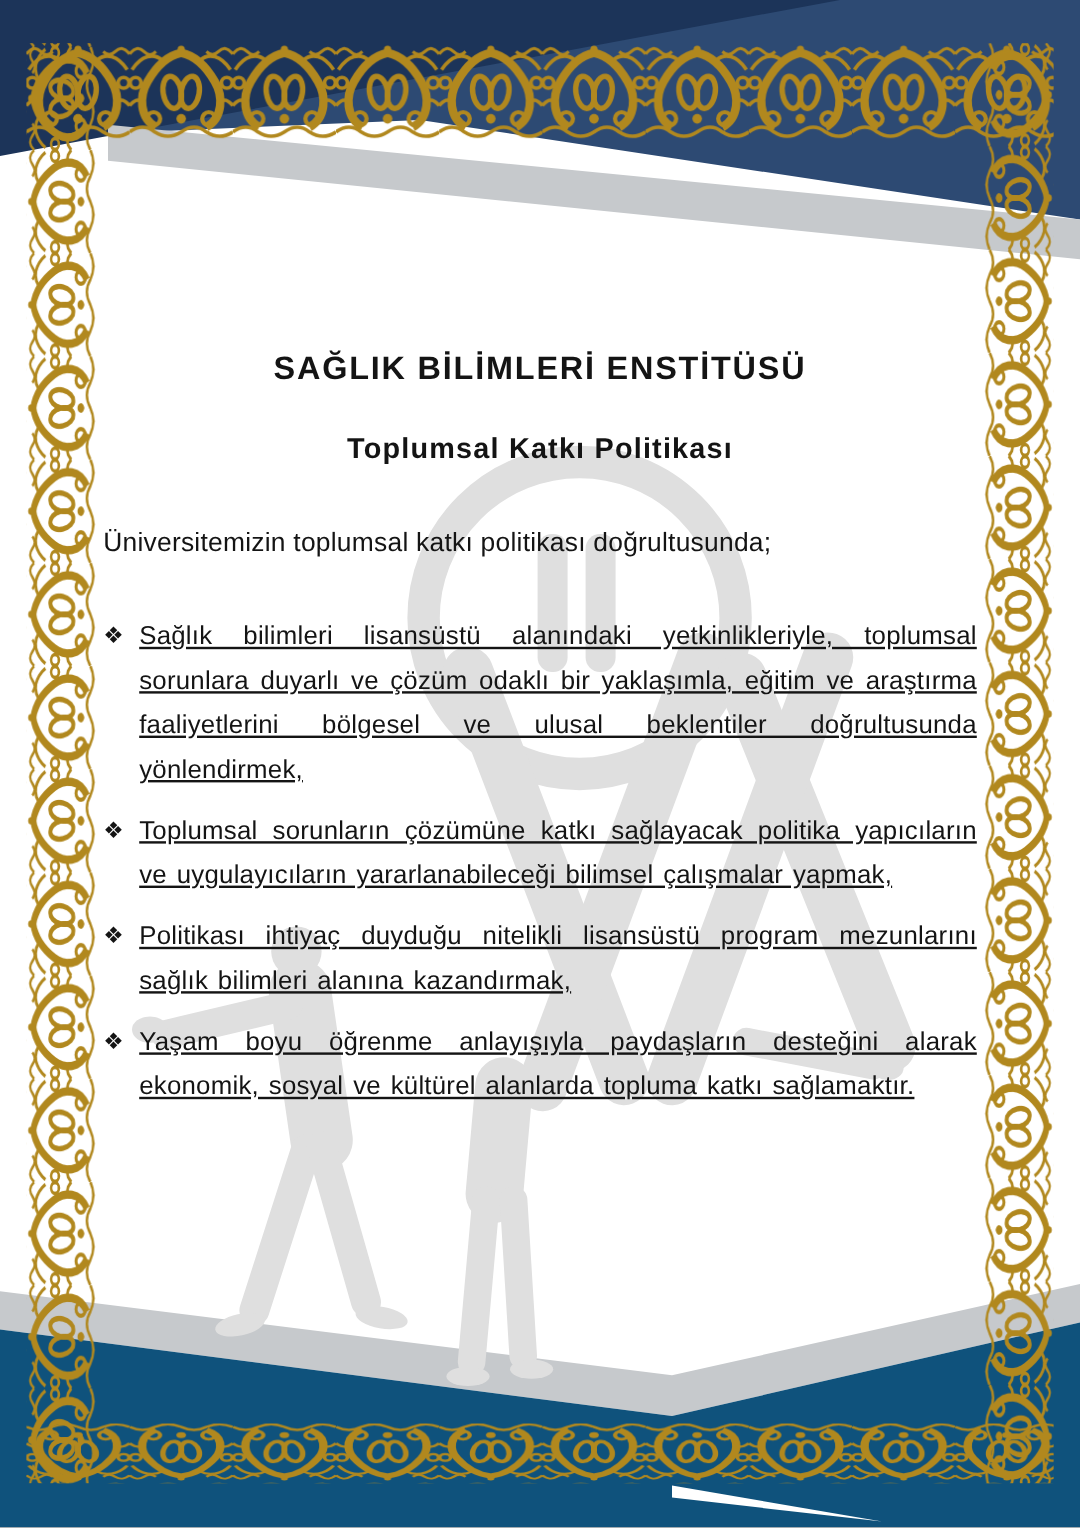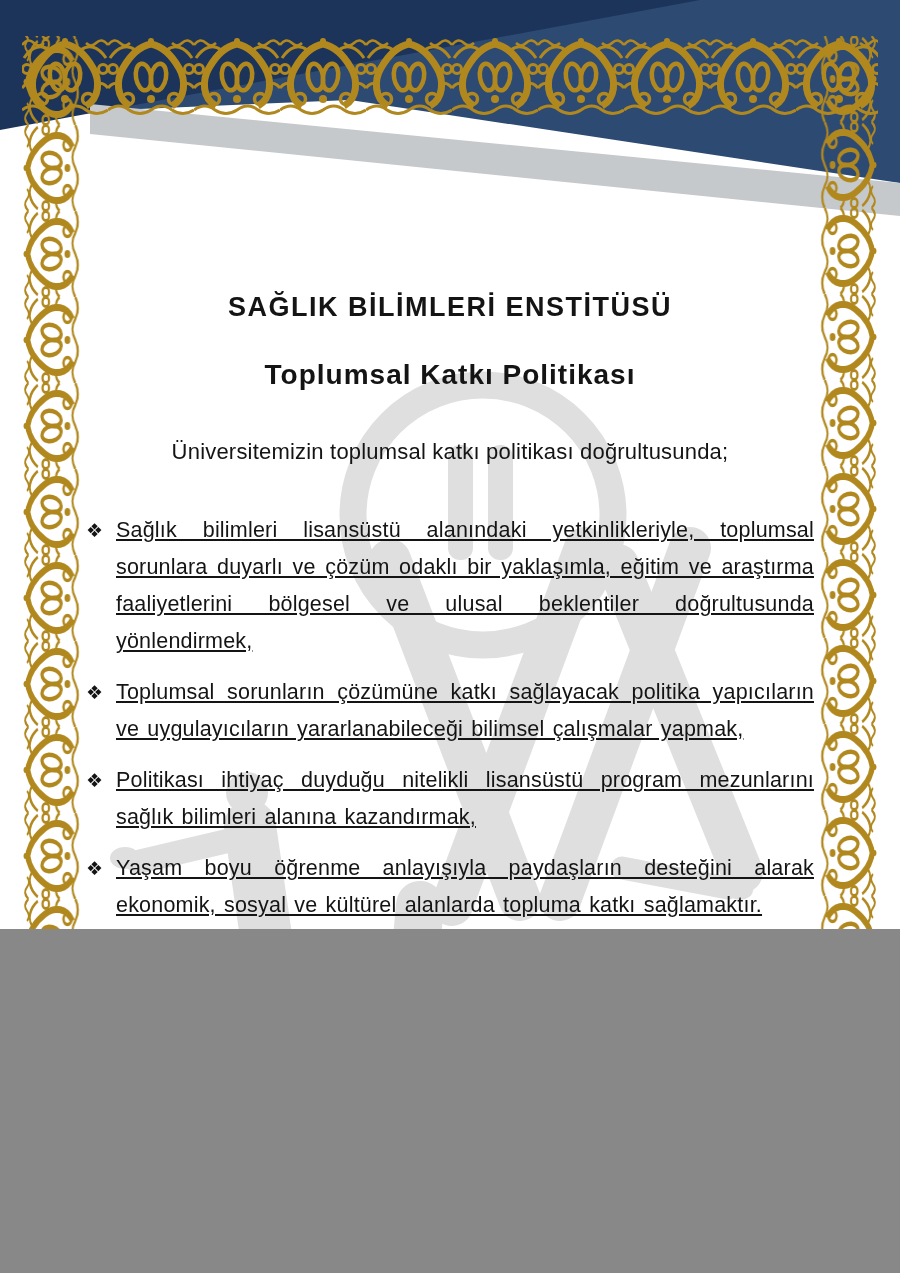--- a/index.html
+++ b/index.html
@@ -1,33 +1,33 @@
 <!DOCTYPE html>
 <html><head>
 <meta charset="utf-8">
 <style>
   html,body{margin:0;padding:0;background:#888;}
   .page{
-    position:relative;width:900px;height:929px;margin:0 auto;
+    position:relative;width:900px;height:1273px;margin:0 auto;
     background:#ffffff;overflow:hidden;
     font-family:"Liberation Sans","DejaVu Sans",sans-serif;
     color:#141414;
   }
   .layer{position:absolute;left:0;top:0;width:900px;height:1273px;pointer-events:none;}
   .content{position:absolute;left:86px;top:0;width:728px;}
   .title{
     margin:291px 0 0;text-align:center;font-size:27px;font-weight:700;
     letter-spacing:1.5px;line-height:32px;
   }
   .subtitle{
-    margin:37px 0 0;text-align:center;font-size:28px;font-weight:700;
+    margin:37px 0 0;text-align:center;font-size:24px;font-weight:700;
     letter-spacing:1px;line-height:30px;
   }
   .intro{
-    margin:43px 0 0;font-size:22px;line-height:37px;letter-spacing:.2px;text-align:center;
+    margin:43px 0 0;font-size:22px;line-height:37px;letter-spacing:.2px;
   }
   .bullets{margin-top:42px;}
   .bullet{display:flex;align-items:flex-start;}
   .bullet + .bullet{margin-top:14px;}
   .mk{
     flex:0 0 30px;width:30px;font-size:19px;line-height:37px;color:#141414;
   }
   .bt{
     flex:1;margin:0;font-size:21.5px;line-height:37px;letter-spacing:.2px;
     text-align:justify;word-spacing:2px;text-decoration:underline;

